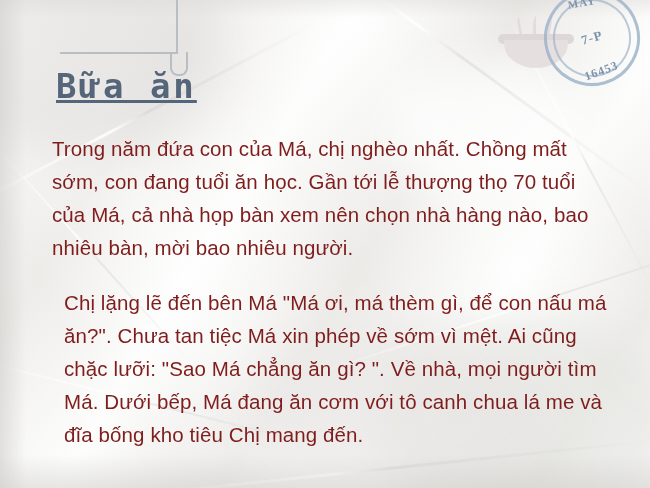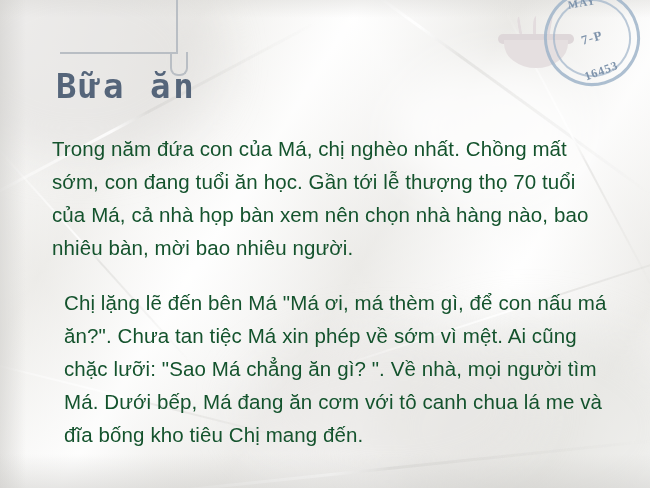--- a/index.html
+++ b/index.html
@@ -182,28 +182,29 @@
   .title {
     position: absolute;
     left: 56px;
     top: 66px;
     color: #55657a;
     font-family: "DejaVu Sans Mono", monospace;
     font-size: 34px;
     font-weight: bold;
     letter-spacing: 3px;
     white-space: nowrap;
+    text-decoration: underline;
   }
 
   .article {
     position: absolute;
     left: 52px;
     top: 132px;
     width: 556px;
-    color: #14532d;
+    color: #7f1d1d;
     font-size: 20.5px;
     line-height: 33px;
     letter-spacing: 0.1px;
   }
   .article p {
     margin: 0 0 22px 0;
   }
   .article p:last-child { margin-bottom: 0; margin-left: 12px; }
 </style>
 </head>

